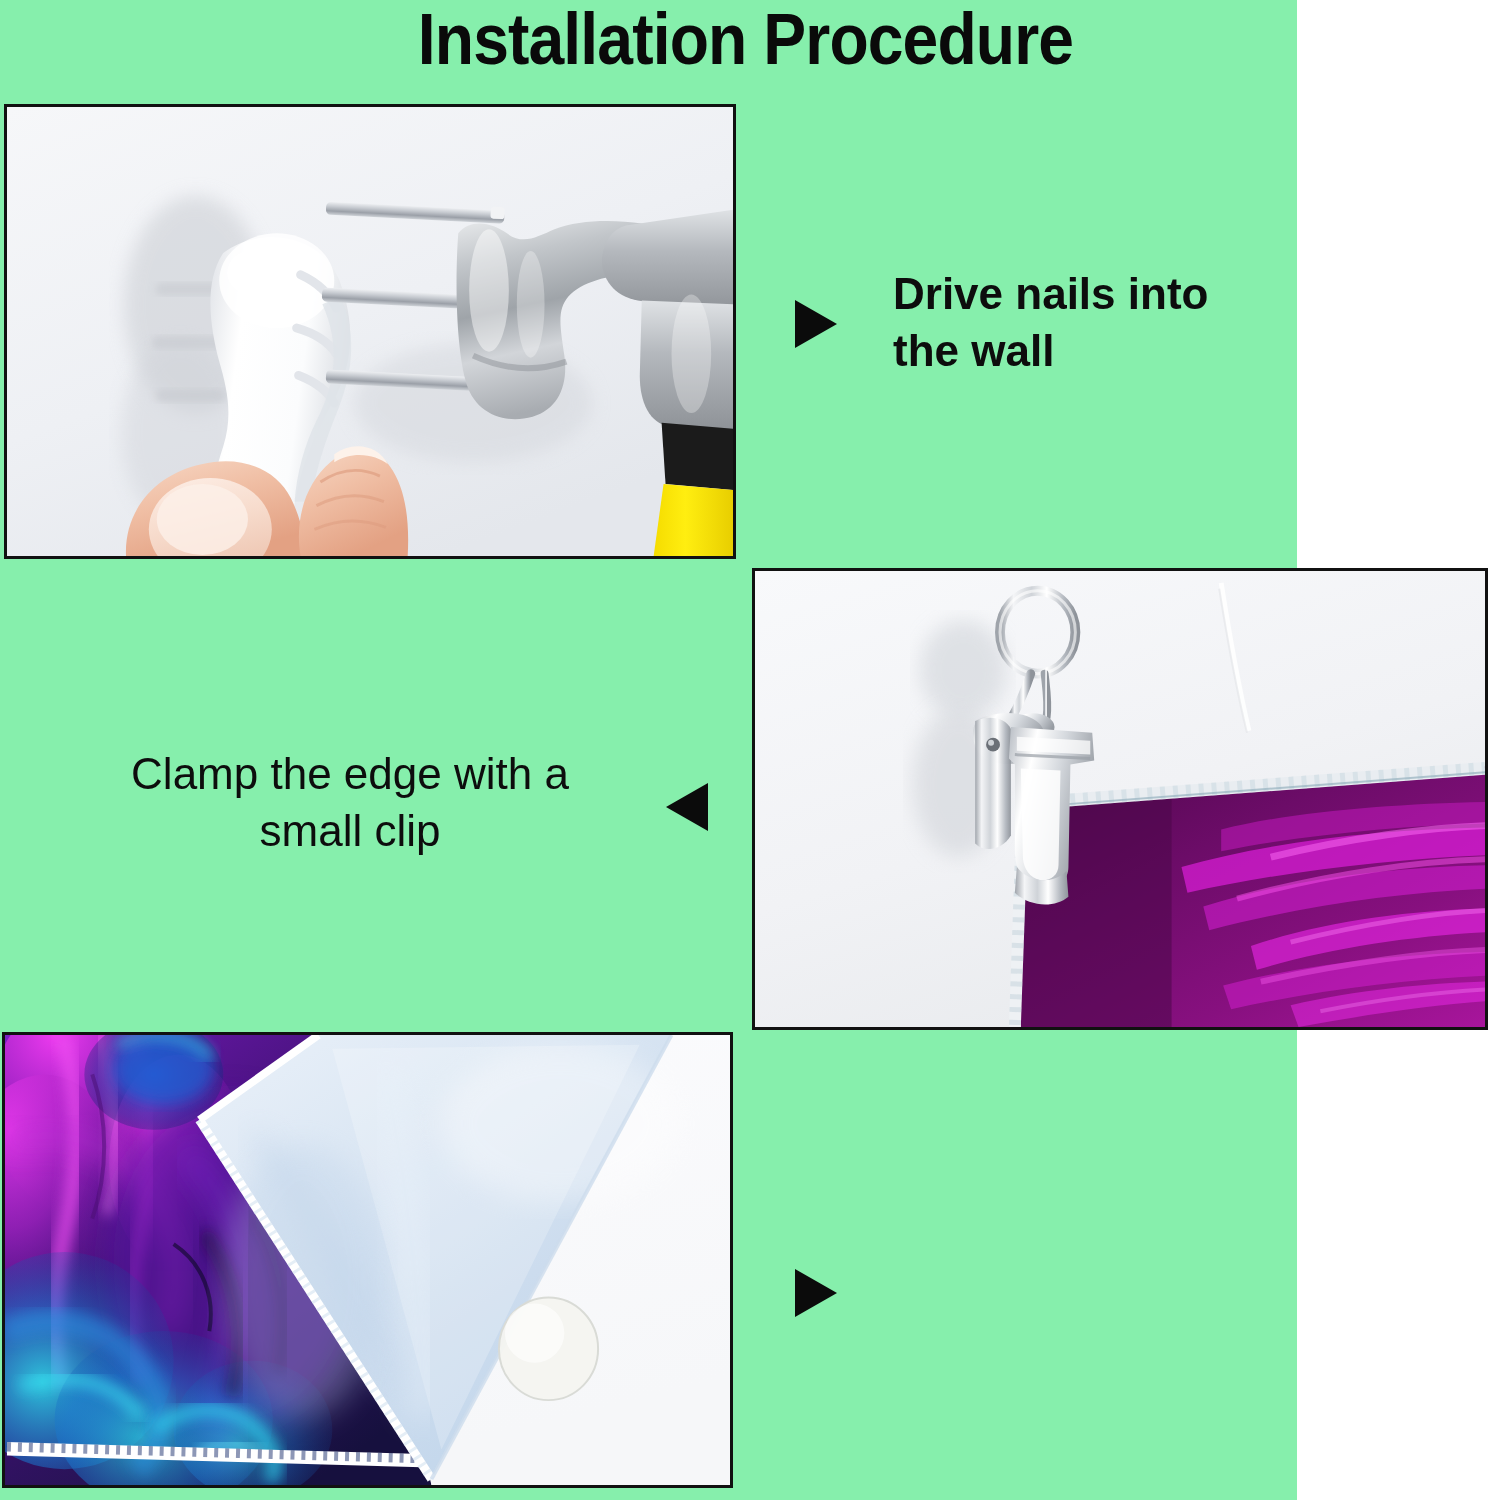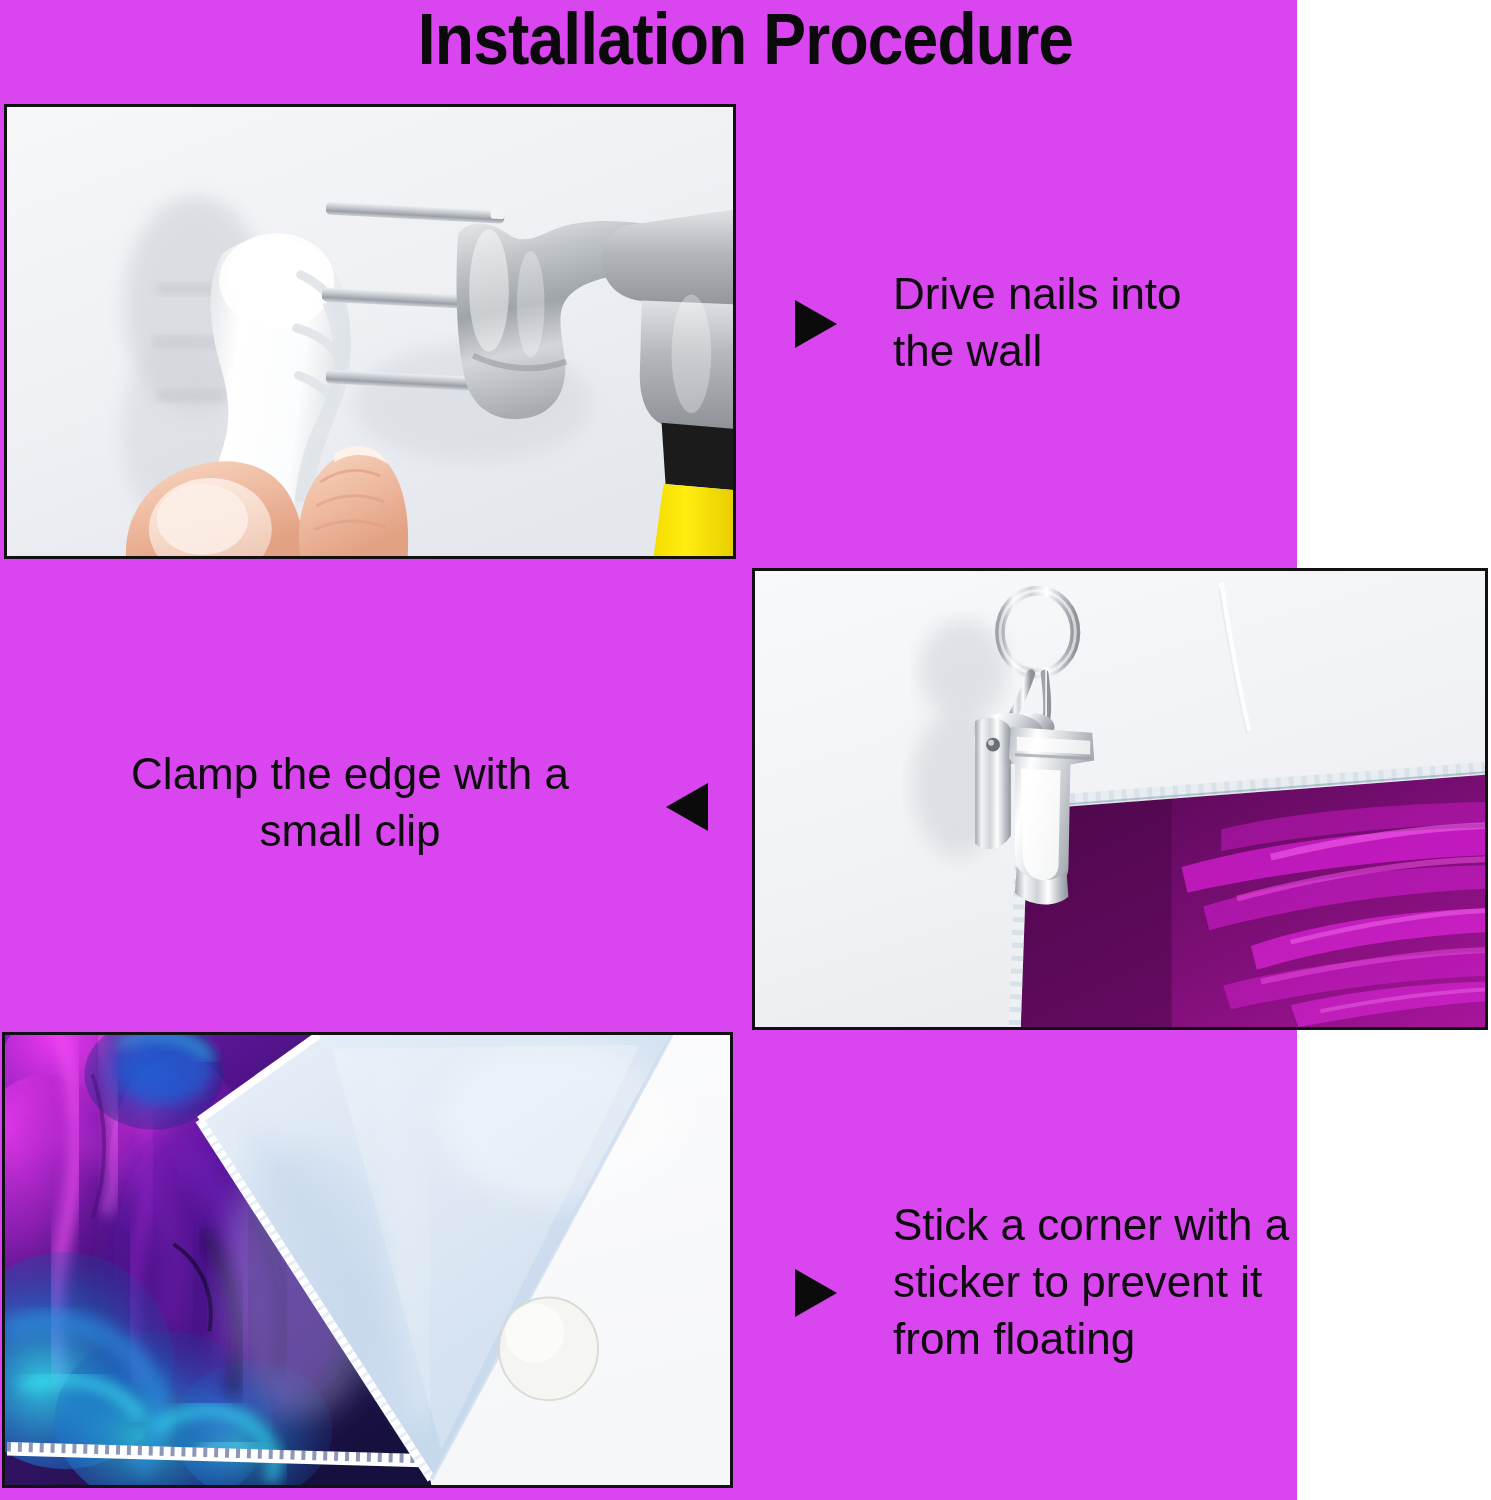--- a/index.html
+++ b/index.html
@@ -3,21 +3,21 @@
 <meta charset="utf-8">
 <title>Installation Procedure</title>
 <style>
   * { box-sizing: border-box; margin: 0; padding: 0; }
   html, body {
     width: 1491px; height: 1500px;
     background: #ffffff;
     font-family: "Liberation Sans", sans-serif;
     overflow: hidden;
   }
-  #root { position: relative; width: 1297px; height: 1500px; background: #d946ef; }
+  #root { position: relative; width: 1297px; height: 1500px; background: #86efac; }
 
   
   .page-title {
     position: absolute;
     left: 0; top: -4px;
     width: 1491px;
     text-align: center;
     font-family: "Liberation Sans", sans-serif;
     font-weight: 700;
     font-size: 73px;
@@ -194,21 +194,21 @@
         <path d="M316 380 q30 -20 60 -6" stroke="#dc9a7c" stroke-width="3" fill="none" opacity="0.6"></path>
         <path d="M312 404 q34 -18 68 -4" stroke="#dc9a7c" stroke-width="3" fill="none" opacity="0.5"></path>
         <path d="M310 428 q36 -16 72 -2" stroke="#dc9a7c" stroke-width="3" fill="none" opacity="0.45"></path>
 
         <path d="M330 352 C348 338, 374 342, 384 362 C372 352, 348 348, 330 360 Z" fill="#fdf2ea"></path>
       </g>
     </svg>
   </div>
 
   <div class="arrow arrow-right" style="left:795px; top:300px;"></div>
-  <div class="caption right-text" style="left:893px; top:265px; width:400px;">Drive nails into
+  <div class="caption right-text" style="left:893px; top:265px; width:400px;font-weight:bold;">Drive nails into
 the wall</div>
 
   <div class="panel" style="left:752px; top:568px; width:736px; height:462px;">
     <svg viewBox="0 0 736 462" preserveAspectRatio="none">
       <defs>
         <linearGradient id="p2wall" x1="0" y1="0" x2="0.5" y2="1">
           <stop offset="0%" stop-color="#f8f9fb"></stop>
           <stop offset="60%" stop-color="#f1f2f5"></stop>
           <stop offset="100%" stop-color="#e9ebee"></stop>
         </linearGradient>
@@ -419,17 +419,14 @@
 
       <g>
         <ellipse cx="548" cy="318" rx="50" ry="52" fill="#f4f4f0" opacity="0.95"></ellipse>
         <ellipse cx="548" cy="318" rx="50" ry="52" fill="none" stroke="#d9dbd6" stroke-width="2"></ellipse>
         <ellipse cx="534" cy="302" rx="30" ry="30" fill="#ffffff" opacity="0.6"></ellipse>
       </g>
     </svg>
   </div>
 
   <div class="arrow arrow-right" style="left:795px; top:1269px;"></div>
-  <div class="caption right-text" style="left:893px; top:1196px; width:470px;">Stick a corner with a
-sticker to prevent it
-from floating</div>
 
 </div>
 
 </body></html>

